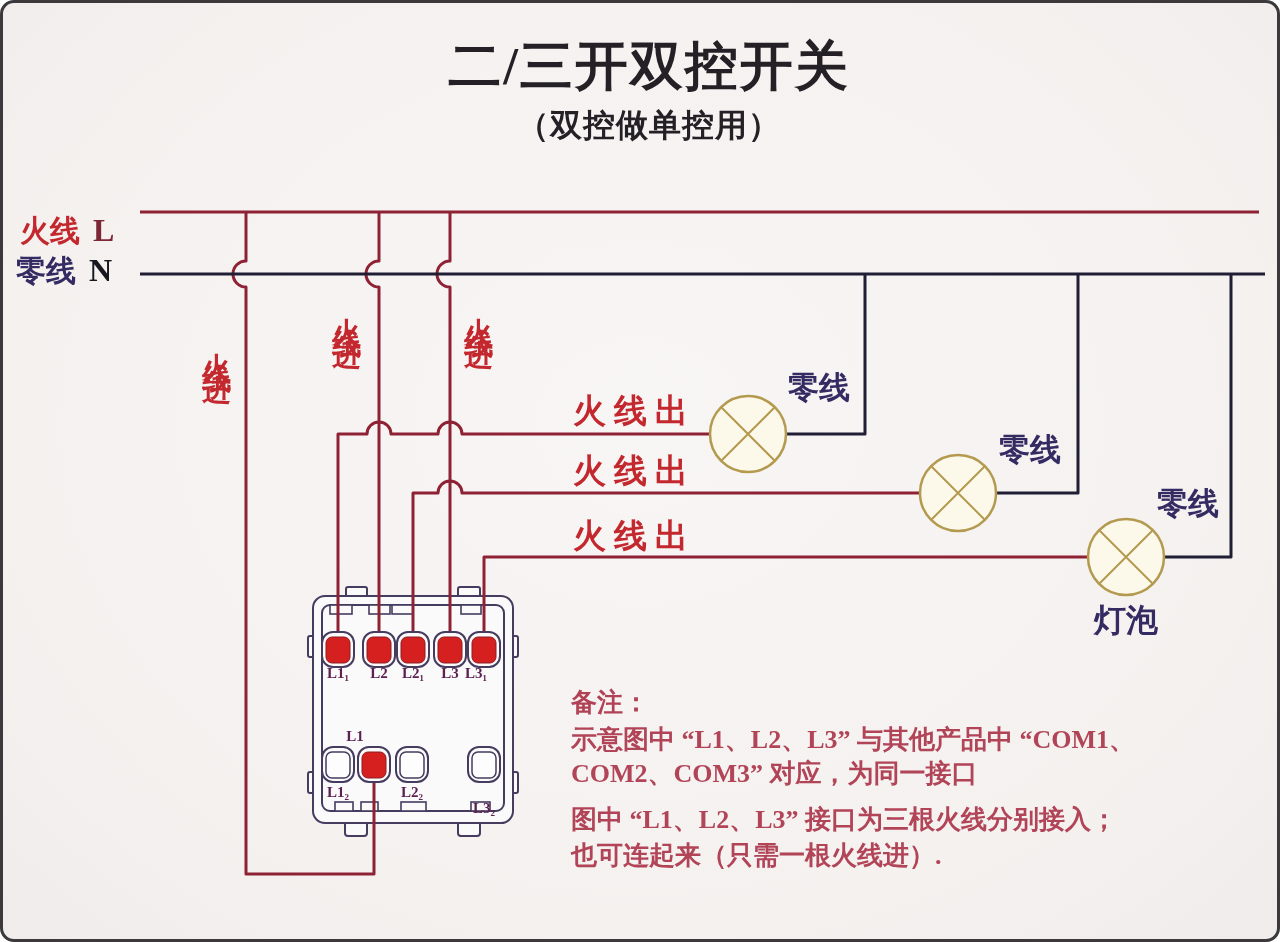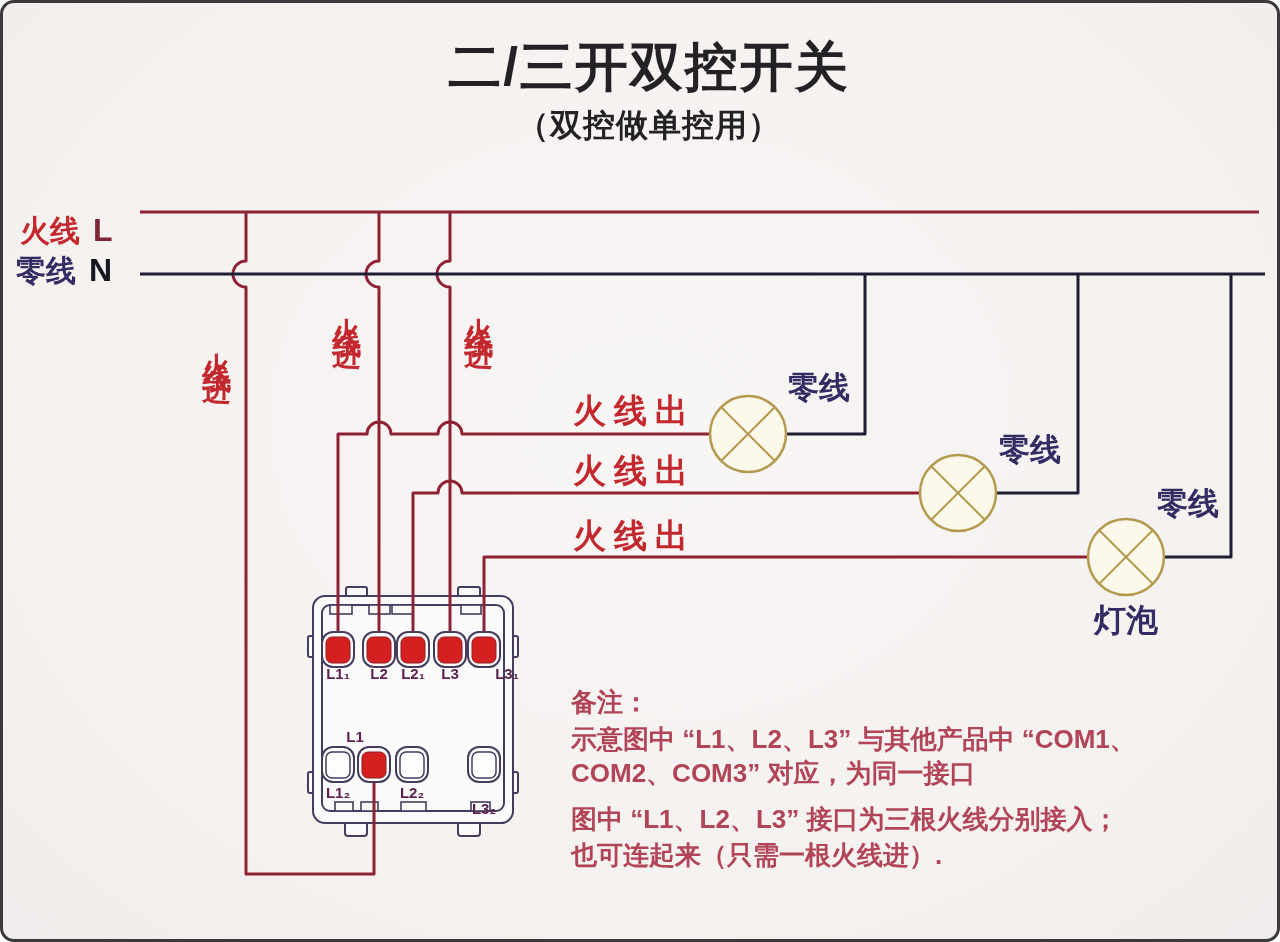--- a/index.html
+++ b/index.html
@@ -4,21 +4,21 @@
 <style>
   html,body{margin:0;padding:0;background:#ffffff;}
   .stage{
     position:relative;
     width:1280px;height:942px;
     box-sizing:border-box;
     border:3px solid #3b393b;
     border-radius:14px;
     background:radial-gradient(ellipse at 50% 45%, #f8f6f5 0%, #f4f1ef 70%, #efeceb 100%);
     overflow:hidden;
-    font-family:Liberation Sans, sans-serif;
+    font-family:Liberation Serif, serif;
   }
   svg.circuit{position:absolute;left:0;top:0;}
   .lab{position:absolute;font-weight:bold;white-space:nowrap;line-height:1.05;}
   .ctr{transform:translateX(-50%);}
   .title1{font-size:53px;letter-spacing:2px;color:#232125;}
   .title2{font-size:32px;letter-spacing:1px;color:#232125;}
   .busrow{display:flex;align-items:baseline;gap:13px;}
   .live-t{color:#c3282e;font-size:30px;}
   .live-letter{color:#7c2636;font-size:32px;}
   .neu-t{color:#352b63;font-size:30px;}
@@ -149,21 +149,21 @@
   <div class="lab nlab ctr" style="left:816px;top:369px;">零线</div>
   <div class="lab nlab ctr" style="left:1027px;top:431px;">零线</div>
   <div class="lab nlab ctr" style="left:1185px;top:485px;">零线</div>
 
   <div class="lab bulb ctr" style="left:1123px;top:601px;">灯泡</div>
 
   <div class="lab term ctr" style="left:335px;top:663px;">L1₁</div>
   <div class="lab term ctr" style="left:376px;top:663px;">L2</div>
   <div class="lab term ctr" style="left:410px;top:663px;">L2₁</div>
   <div class="lab term ctr" style="left:447px;top:663px;">L3</div>
-  <div class="lab term ctr" style="left:504px;top:663px;">L3₁</div>
+  <div class="lab term ctr" style="left:473px;top:663px;">L3₁</div>
 
   <div class="lab term ctr" style="left:352px;top:726px;">L1</div>
   <div class="lab term ctr" style="left:335px;top:782px;">L1₂</div>
   <div class="lab term ctr" style="left:409px;top:782px;">L2₂</div>
   <div class="lab term ctr" style="left:481px;top:798px;">L3₂</div>
 
   <div>
     <div class="lab note-h" style="left:568px;top:686px;">备注：</div>
     <div class="lab note" style="left:568px;top:723px;">示意图中 “L1、L2、L3” 与其他产品中 “COM1、</div>
     <div class="lab note" style="left:568px;top:757px;">COM2、COM3” 对应，为同一接口</div>

